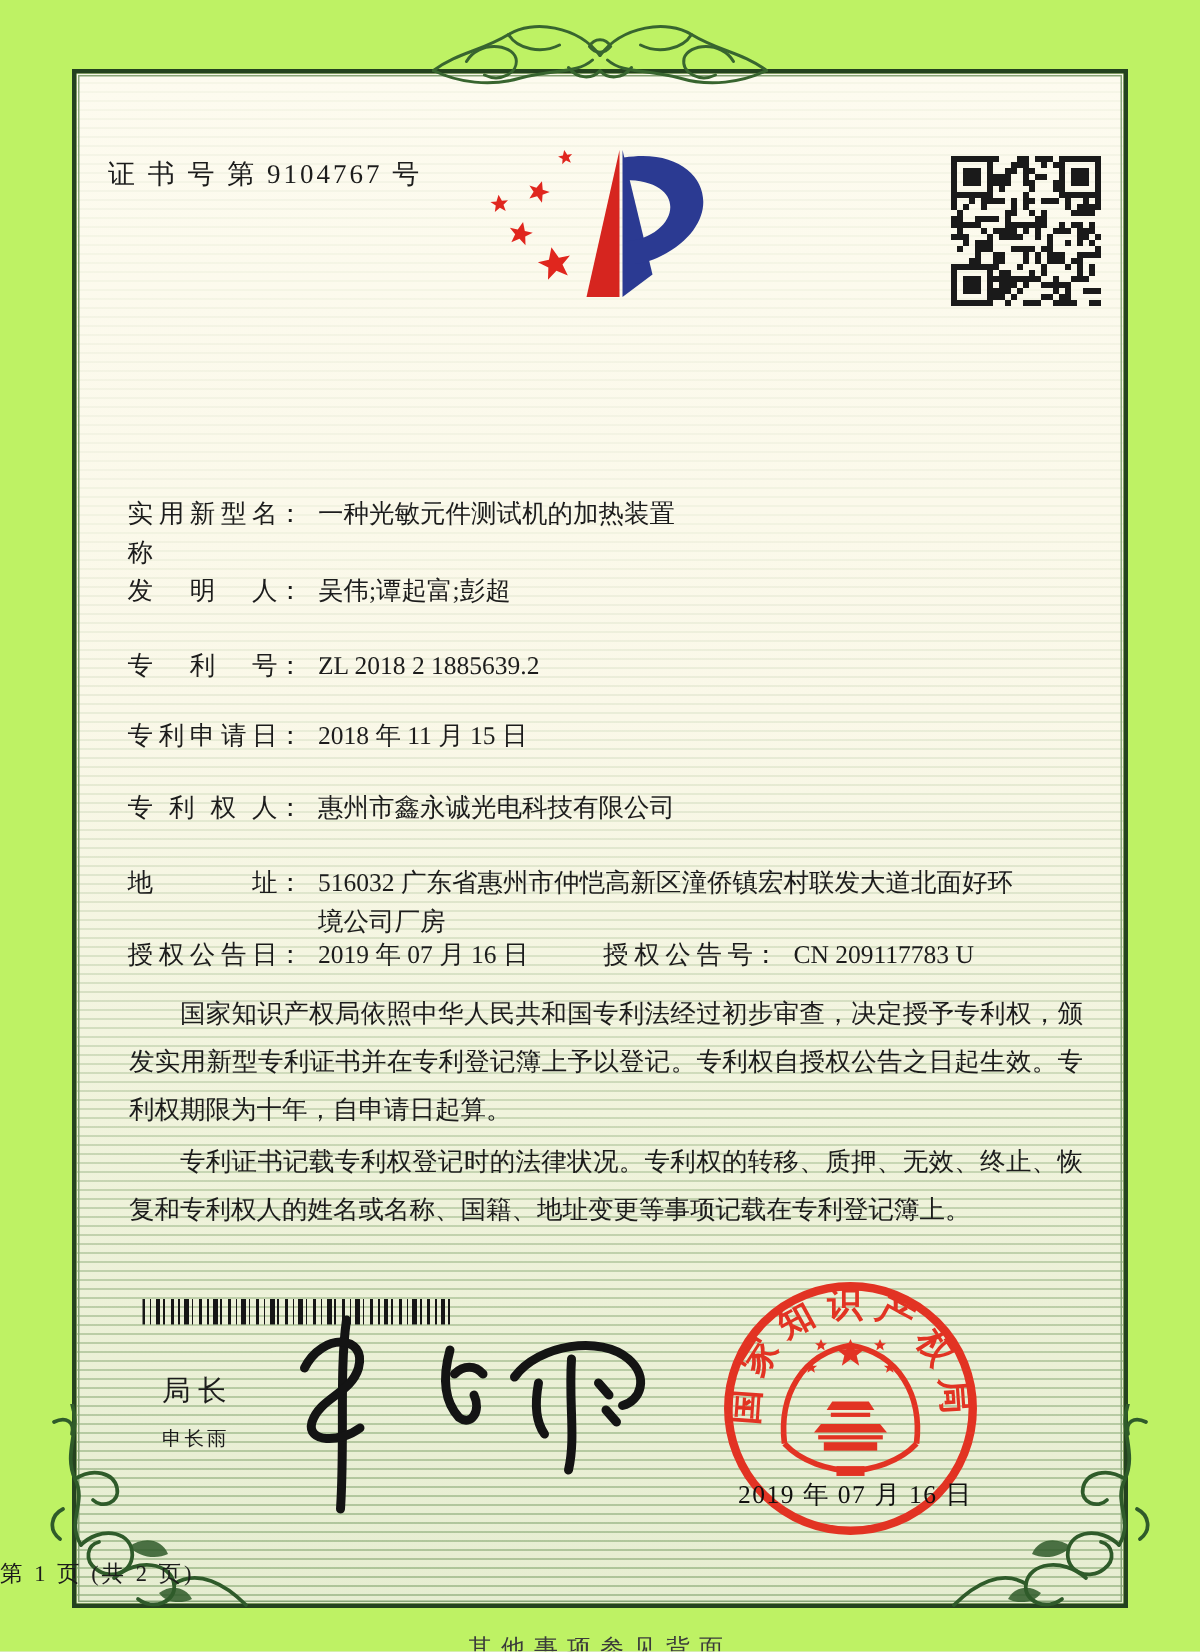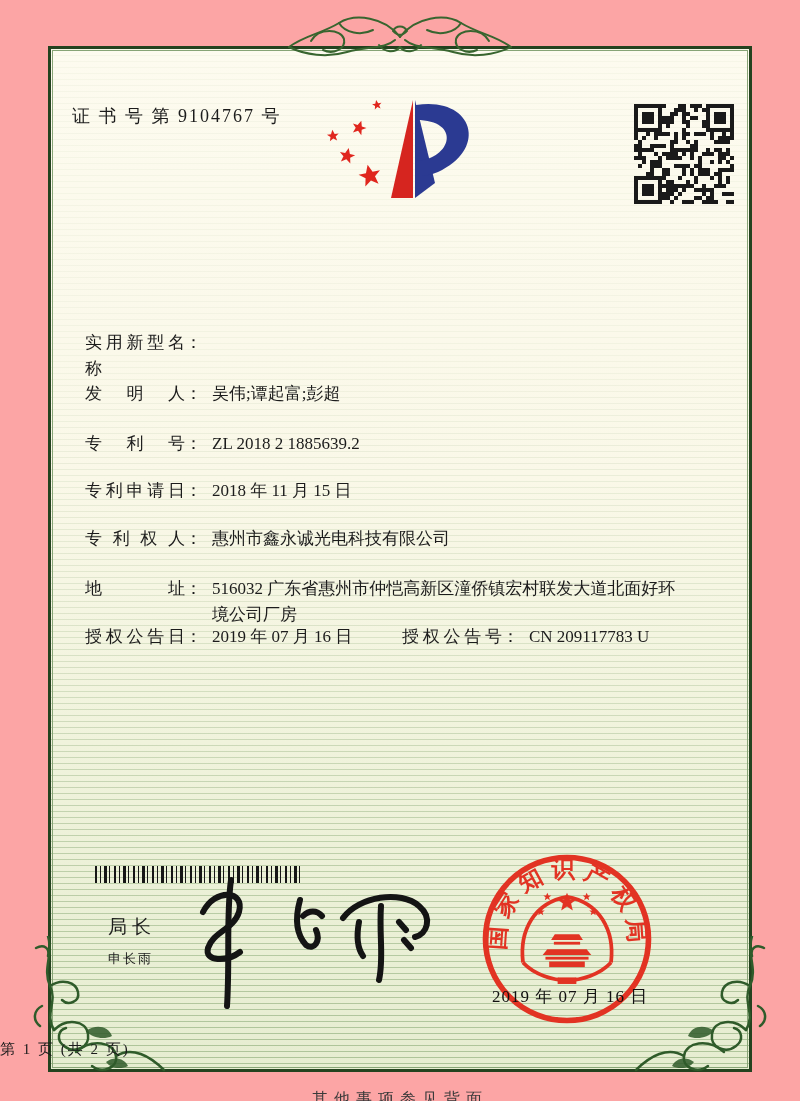--- a/index.html
+++ b/index.html
@@ -1,19 +1,19 @@
 <!DOCTYPE html>
 <html><head>
 <meta charset="utf-8">
 <style>
   * { margin:0; padding:0; box-sizing:border-box; }
   html,body { background:#e9e9e9; }
   .page {
     position:relative; width:800px; height:1101px; margin:0 auto;
-    background:#fca5a5; overflow:hidden;
+    background:#bef264; overflow:hidden;
     font-family:"Liberation Serif","DejaVu Serif",serif; color:#1c1c1c;
   }
   
   .inner-bg {
     position:absolute; left:51px; top:49px; right:51px; bottom:32px;
     background:linear-gradient(180deg,#fdfbef 0%,#faf8e8 42%,#f0f3dc 68%,#e6edd1 100%);
   }
   .guilloche {
     position:absolute; left:51px; top:49px; right:51px; bottom:32px;
     background:repeating-linear-gradient(180deg, rgba(125,160,105,0.55) 0 1px, rgba(0,0,0,0) 1px 6px);
@@ -452,20 +452,21 @@
         <rect x="76" y="96" width="4" height="4"></rect>
         <rect x="80" y="96" width="4" height="4"></rect>
         <rect x="92" y="96" width="4" height="4"></rect>
         <rect x="96" y="96" width="4" height="4"></rect>
       </svg></div>
 
 
   <div class="row r1">
     <span class="label">实用新型名称</span>
       <span class="colon">：</span>
+    <span class="value">一种光敏元件测试机的加热装置</span>
   </div>
   <div class="row r2">
     <span class="label">发明人</span>
       <span class="colon">：</span>
     <span class="value">吴伟;谭起富;彭超</span>
   </div>
   <div class="row r3">
     <span class="label">专利号</span>
       <span class="colon">：</span>
     <span class="value">ZL 2018 2 1885639.2</span>
@@ -489,20 +490,24 @@
     <span class="label">授权公告日</span>
       <span class="colon">：</span>
     <span class="value">2019 年 07 月 16 日</span>
     <span class="pair2">
       <span class="label">授权公告号</span>
         <span class="colon">：</span>
       <span class="value">CN 209117783 U</span>
     </span>
   </div>
 
+  <div class="body-text">
+    <p>国家知识产权局依照中华人民共和国专利法经过初步审查，决定授予专利权，颁发实用新型专利证书并在专利登记簿上予以登记。专利权自授权公告之日起生效。专利权期限为十年，自申请日起算。</p>
+    <p>专利证书记载专利权登记时的法律状况。专利权的转移、质押、无效、终止、恢复和专利权人的姓名或名称、国籍、地址变更等事项记载在专利登记簿上。</p>
+  </div>
 
   <div class="barcode"></div>
   <div class="director-title">局长</div>
   <div class="director-name">申长雨</div>
 
   <svg class="signature" width="260" height="150" viewBox="0 0 260 150" xmlns="http://www.w3.org/2000/svg">
     <g stroke="#141414" fill="none" stroke-width="6" stroke-linecap="round" stroke-linejoin="round">
       <path d="M46,20 C41,55 45,100 42,146"></path>
       <path d="M18,52 C30,28 60,30 54,52 C49,69 28,72 23,88 C19,102 42,102 55,92"></path>
       <path d="M115,40 C110,58 111,74 121,85 C129,91 136,81 131,70"></path>

